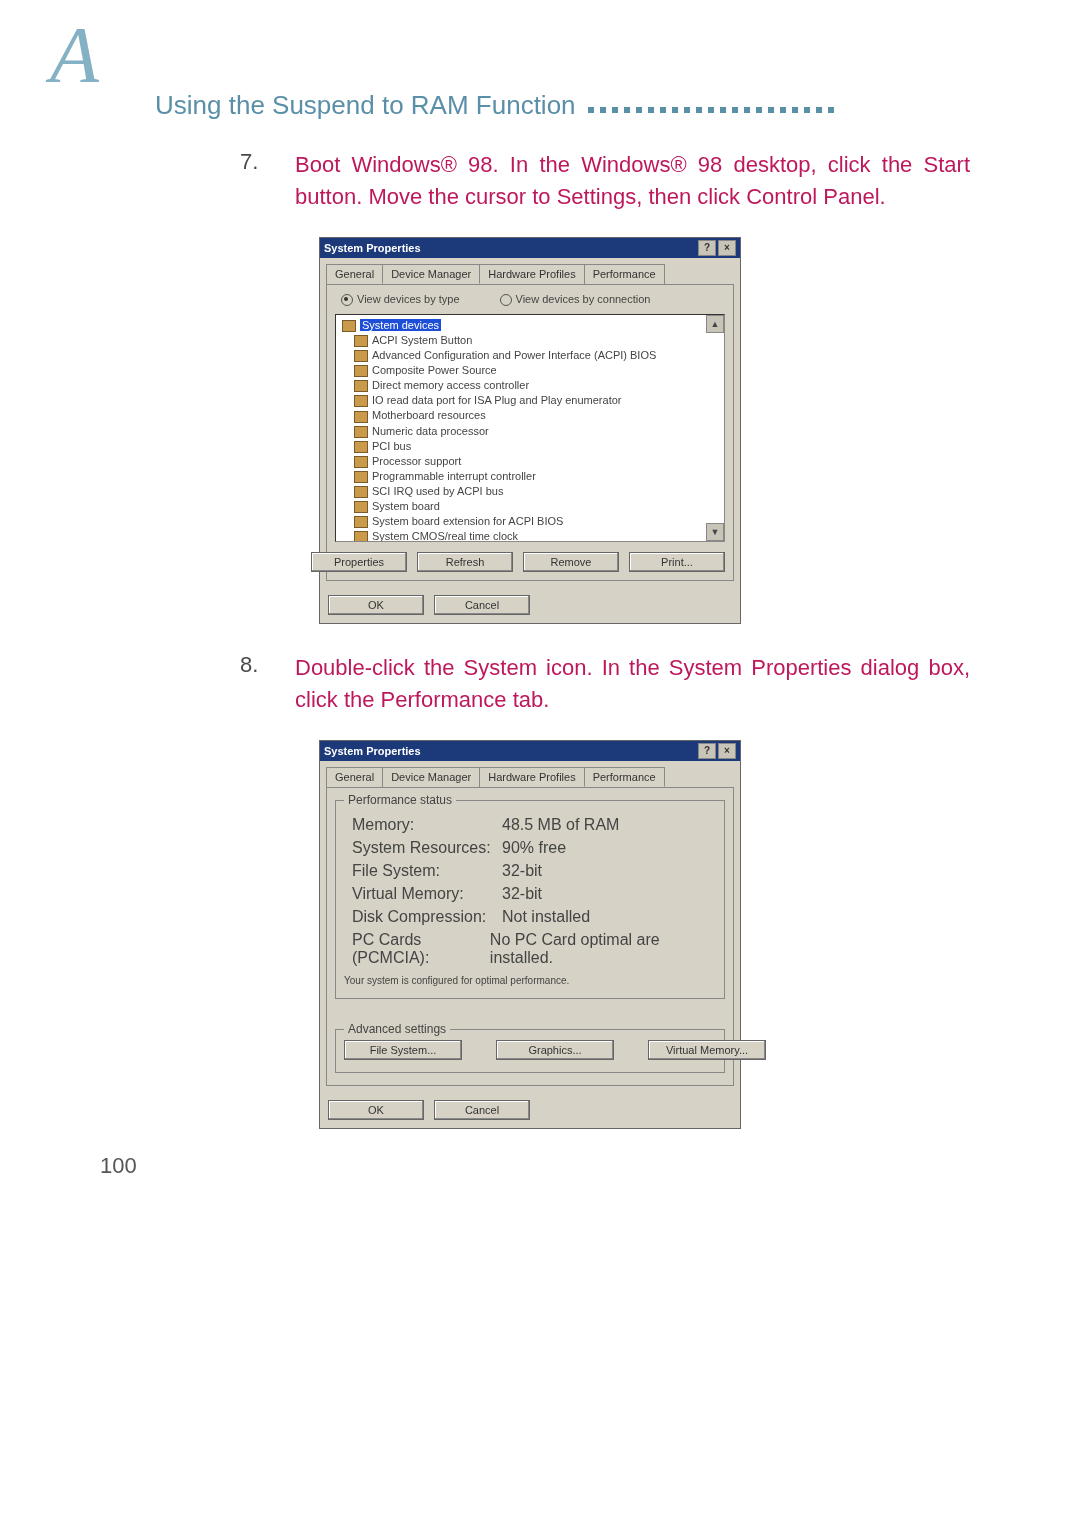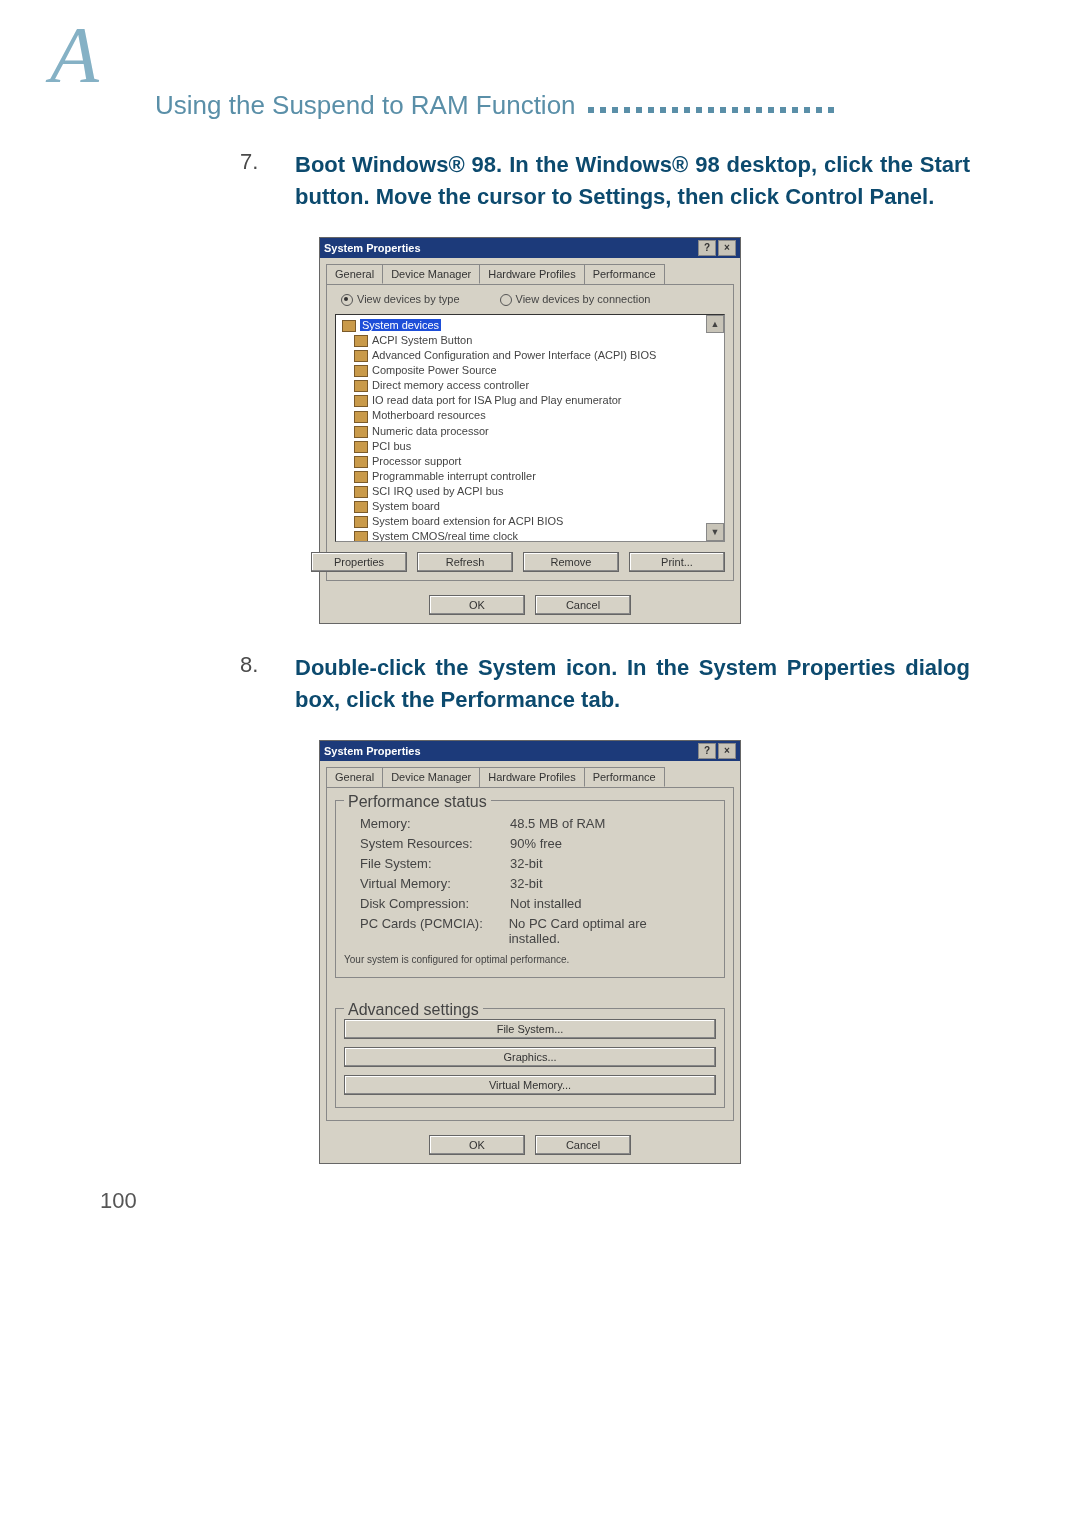--- a/index.html
+++ b/index.html
@@ -50,25 +50,25 @@
     .step-row .n {
       width: 55px;
       flex: 0 0 55px;
       color: #4a4a4a;
       font-size: 22px;
       text-align: left;
       padding-left: 0;
     }
     .step-row .t {
       flex: 1;
-      color: #0c4a6e;
+      color: #be185d;
       font-size: 22px;
       line-height: 1.45;
       text-align: justify;
-      font-weight: 700;
+      font-weight: 400;
     }
     .steps {
        margin-left: 180px;
        margin-right: 30px;
     }
     .para2 {
       margin-top: 14px;
       text-align: justify;
     }
     .dialog {
@@ -138,26 +138,26 @@
     .treebox .ic { width:12px; height:10px; background:#c99a4a; display:inline-block; margin-right:4px; vertical-align:middle; border:1px solid #7a5a2a;}
     .scroll-up, .scroll-down {
        position: absolute; right: 0; width: 16px; height: 16px; background: #c8c4b8; border:1px solid #888; display:flex;align-items:center;justify-content:center; font-size:9px;
     }
     .scroll-up { top: 0;}
     .scroll-down { bottom: 0;}
     .btnrow { display:flex; gap:10px; margin-top: 10px; justify-content:flex-end; padding-left:4px;}
     .pushbtn {
       min-width: 78px; padding: 3px 8px; background:#d6d2c6; border: 1px solid #666; box-shadow: inset -1px -1px #888, inset 1px 1px #fff; font-size:11px; color:#333;text-align:center;
     }
-    .bottomrow { display:flex; justify-content:center; gap:10px; padding:8px;}
+    .bottomrow { display:flex; justify-content:flex-start; gap:10px; padding:8px;}
     .groupbox {
        border: 1px solid #888; margin: 4px 0; padding: 10px 8px 12px 8px; position: relative;
     }
-    .groupbox .legend { position:absolute; top:-8px; left:8px; background:#d6d2c6; padding:0 4px; font-size:16px; color:#444;}
-    .kv { display:flex; margin: 5px 16px; font-size:13px; color:#444;}
+    .groupbox .legend { position:absolute; top:-8px; left:8px; background:#d6d2c6; padding:0 4px; font-size:12px; color:#444;}
+    .kv { display:flex; margin: 5px 8px; font-size:16px; color:#444;}
     .kv .k { width:150px;}
     .pagenum {
        font-size: 22px; color:#555; margin-top: 20px; margin-left: 40px;
     }
   </style>
 </head>
 <body>
 
 <div class="page">
   <div class="header-letter">A</div>
@@ -293,21 +293,21 @@
             <div>Not installed</div>
           </div>
         <div class="kv">
             <div class="k">PC Cards (PCMCIA):</div>
             <div>No PC Card optimal are installed.</div>
           </div>
         <div style="margin-top:8px;font-size:10px;color:#444;">Your system is configured for optimal performance.</div>
       </div>
       <div class="groupbox" style="margin-top:30px;">
         <div class="legend">Advanced settings</div>
-        <div style="display:flex; gap:8px;flex-direction:column;">
+        <div style="display:flex; gap:34px;">
           <div class="pushbtn" style="min-width:100px;">File System...</div>
           <div class="pushbtn" style="min-width:100px;">Graphics...</div>
           <div class="pushbtn" style="min-width:100px;">Virtual Memory...</div>
         </div>
       </div>
     </div>
     <div class="bottomrow">
       <div class="pushbtn">OK</div>
       <div class="pushbtn">Cancel</div>
     </div>

